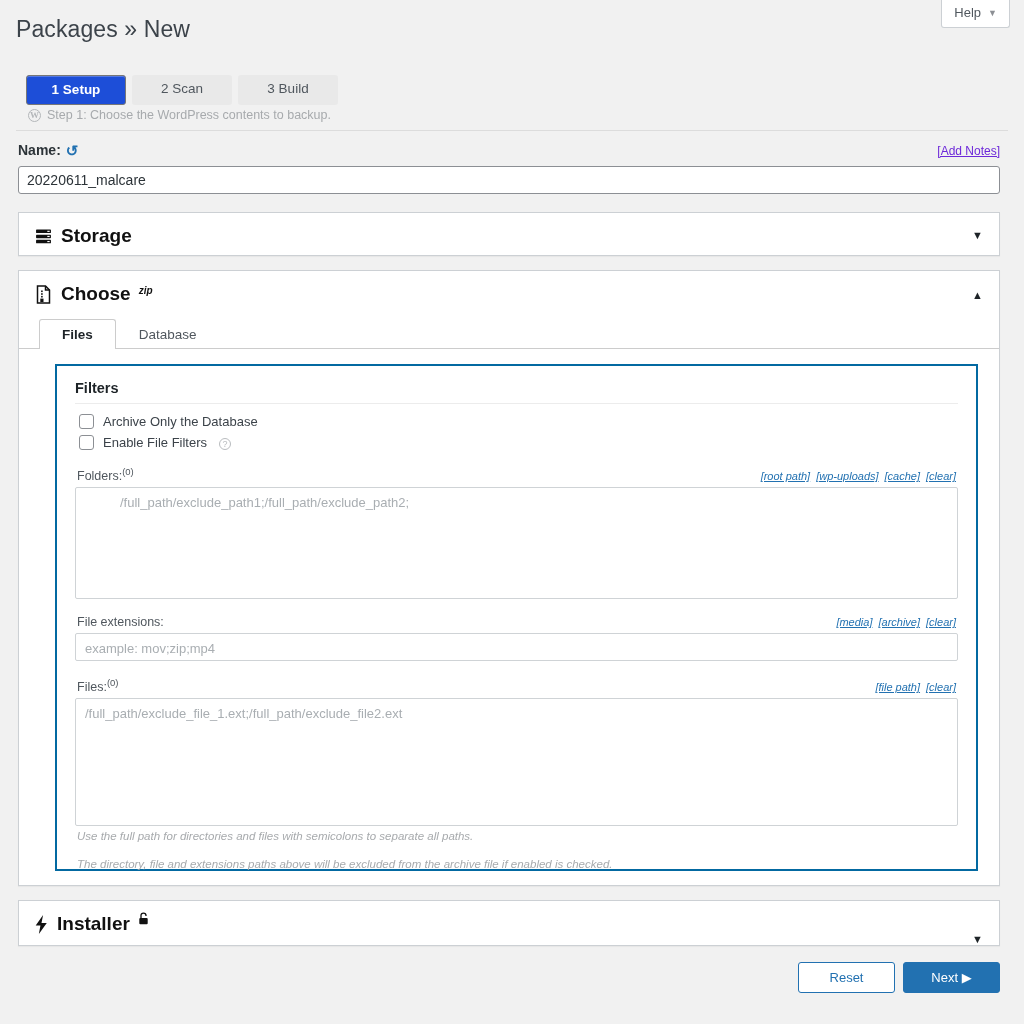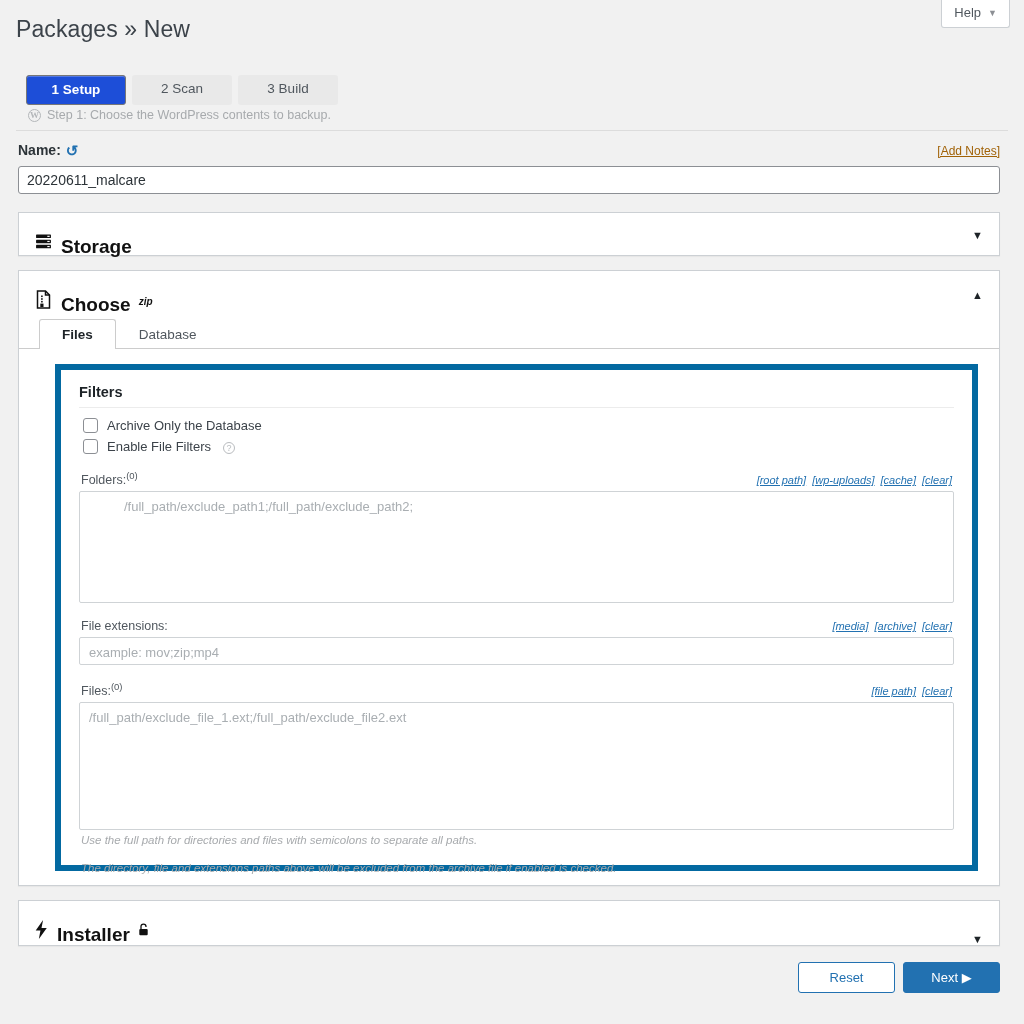--- a/index.html
+++ b/index.html
@@ -58,21 +58,21 @@
     height: 1px; background: #dcdcdc;
   }
 
   
   .name-row {
     position: absolute; left: 18px; right: 24px; top: 142px;
     display: flex; align-items: baseline; justify-content: space-between;
   }
   .name-label { font-size: 14px; font-weight: bold; color: #2c3338; display: flex; align-items: center; gap: 5px; }
   .reset-icon { color: #2271b1; font-size: 15px; line-height: 1; }
-  .add-notes { font-size: 12px; color: #a16207; text-decoration: underline; }
+  .add-notes { font-size: 12px; color: #6d28d9; text-decoration: underline; }
 
   .name-input {
     position: absolute; left: 18px; right: 24px; top: 166px;
     height: 28px; padding: 4px 8px;
     border: 1px solid #8c8f94; border-radius: 3px;
     background: #fff; font-size: 14px; color: #2c3338;
     font-family: "Liberation Sans", sans-serif;
   }
 
   
@@ -80,21 +80,21 @@
     position: absolute; left: 18px; right: 24px;
     background: #fff; border: 1px solid #ccd0d4;
     box-shadow: 0 1px 1px rgba(0,0,0,.04);
   }
   .panel-head {
     display: flex; align-items: center; position: relative;
     padding: 12px 14px 12px 16px;
   }
   .panel-title {
     font-size: 19px; font-weight: bold; color: #111;
-    display: flex; align-items: baseline; gap: 8px; margin-top: 11px;
+    display: flex; align-items: baseline; gap: 8px;
   }
   .panel-icon { display: inline-flex; align-items: center; margin-right: 9px; }
   .sup { font-size: 10px; font-style: italic; color: #111; font-weight: bold; position: relative; top: -6px; }
   .panel-caret {
     position: absolute; right: 16px; font-size: 11px; color: #1d2327;
   }
   .caret-down::after { content: "\25BC"; }
   .caret-up::after   { content: "\25B2"; }
 
   #panel-storage { top: 212px; height: 44px; }
@@ -116,21 +116,21 @@
     position: relative; top: 1px;
   }
   .tab.active {
     background: #fff; border-color: #ccc; color: #1d2327; font-weight: bold;
     border-radius: 3px 3px 0 0;
   }
 
   
   .filters-box {
     position: absolute; left: 36px; right: 21px; top: 93px; bottom: 14px;
-    border: 6px solid #0369a1; background: #fff;
+    border: 2px solid #0369a1; background: #fff;
     padding: 14px 18px 10px 18px;
   }
   .filters-title {
     font-size: 14.5px; font-weight: bold; color: #1d2327;
     padding-bottom: 7px; border-bottom: 1px solid #ececec; margin-bottom: 10px;
   }
   .chk-row { display: flex; align-items: flex-end; gap: 9px; margin: 6px 0 0 4px; font-size: 13px; color: #3c434a; }
   .chk {
     width: 15px; height: 15px; border: 1px solid #8c8f94;
     border-radius: 3px; background: #fff; flex: none;

